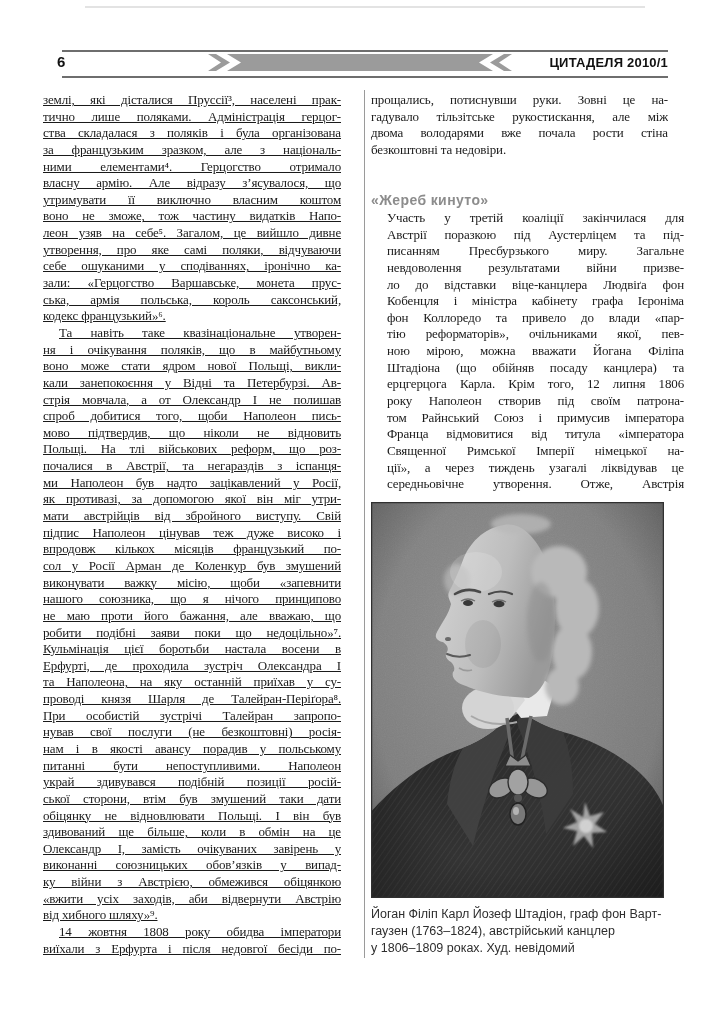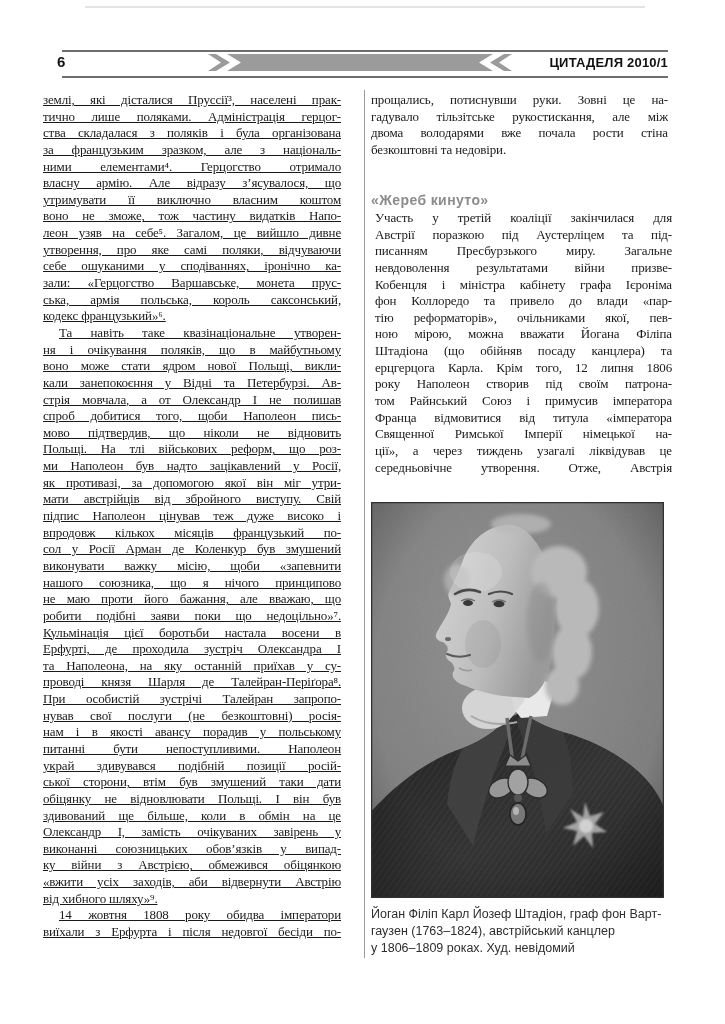--- a/index.html
+++ b/index.html
@@ -46,21 +46,21 @@
   }
   .line.endline{text-align-last:left;}
   .line.indent{text-indent:16px;}
 
   .intro{position:absolute;left:0;top:0;width:297px;}
   .subheading{
     position:absolute;left:0;top:100px;width:297px;
     font:bold 14px "Liberation Sans","DejaVu Sans",sans-serif;
     color:var(--heading);letter-spacing:.4px;
   }
-  .body-text{position:absolute;left:4px;top:118px;width:297px;}
+  .body-text{position:absolute;left:16px;top:118px;width:297px;}
 
   .portrait{position:absolute;left:0;top:410px;width:293px;height:396px;}
   .caption{
     position:absolute;left:0;top:814px;width:297px;text-align:left;
     font:12.5px "Liberation Sans","DejaVu Sans",sans-serif;color:var(--caption);
   }
   .cap-line{line-height:17px;height:17px;}
 </style>
 </head>
 <body>
@@ -97,20 +97,21 @@
       <div class="line">ська, армія польська, король саксонський,</div>
       <div class="line endline">кодекс французький»⁶.</div>
       <div class="line indent">Та навіть таке квазінаціональне утворен-</div>
       <div class="line">ня і очікування поляків, що в майбутньому</div>
       <div class="line">воно може стати ядром нової Польщі, викли-</div>
       <div class="line">кали занепокоєння у Відні та Петербурзі. Ав-</div>
       <div class="line">стрія мовчала, а от Олександр І не полишав</div>
       <div class="line">спроб добитися того, щоби Наполеон пись-</div>
       <div class="line">мово підтвердив, що ніколи не відновить</div>
       <div class="line">Польщі. На тлі військових реформ, що роз-</div>
+      <div class="line">почалися в Австрії, та негараздів з іспанця-</div>
       <div class="line">ми Наполеон був надто зацікавлений у Росії,</div>
       <div class="line">як противазі, за допомогою якої він міг утри-</div>
       <div class="line">мати австрійців від збройного виступу. Свій</div>
       <div class="line">підпис Наполеон цінував теж дуже високо і</div>
       <div class="line">впродовж кількох місяців французький по-</div>
       <div class="line">сол у Росії Арман де Коленкур був змушений</div>
       <div class="line">виконувати важку місію, щоби «запевнити</div>
       <div class="line">нашого союзника, що я нічого принципово</div>
       <div class="line">не маю проти його бажання, але вважаю, що</div>
       <div class="line">робити подібні заяви поки що недоцільно»⁷.</div>
@@ -145,20 +146,21 @@
         <div class="line endline">безкоштовні та недовіри.</div>
       </div>
 
     <div class="subheading">«Жереб кинуто»</div>
 
     <div class="body-text">
         <div class="line">Участь у третій коаліції закінчилася для</div>
         <div class="line">Австрії поразкою під Аустерліцем та під-</div>
         <div class="line">писанням Пресбурзького миру. Загальне</div>
         <div class="line">невдоволення результатами війни призве-</div>
+        <div class="line">ло до відставки віце-канцлера Людвіґа фон</div>
         <div class="line">Кобенцля і міністра кабінету графа Ієроніма</div>
         <div class="line">фон Коллоредо та привело до влади «пар-</div>
         <div class="line">тію реформаторів», очільниками якої, пев-</div>
         <div class="line">ною мірою, можна вважати Йогана Філіпа</div>
         <div class="line">Штадіона (що обійняв посаду канцлера) та</div>
         <div class="line">ерцгерцога Карла. Крім того, 12 липня 1806</div>
         <div class="line">року Наполеон створив під своїм патрона-</div>
         <div class="line">том Райнський Союз і примусив імператора</div>
         <div class="line">Франца відмовитися від титула «імператора</div>
         <div class="line">Священної Римської Імперії німецької на-</div>

